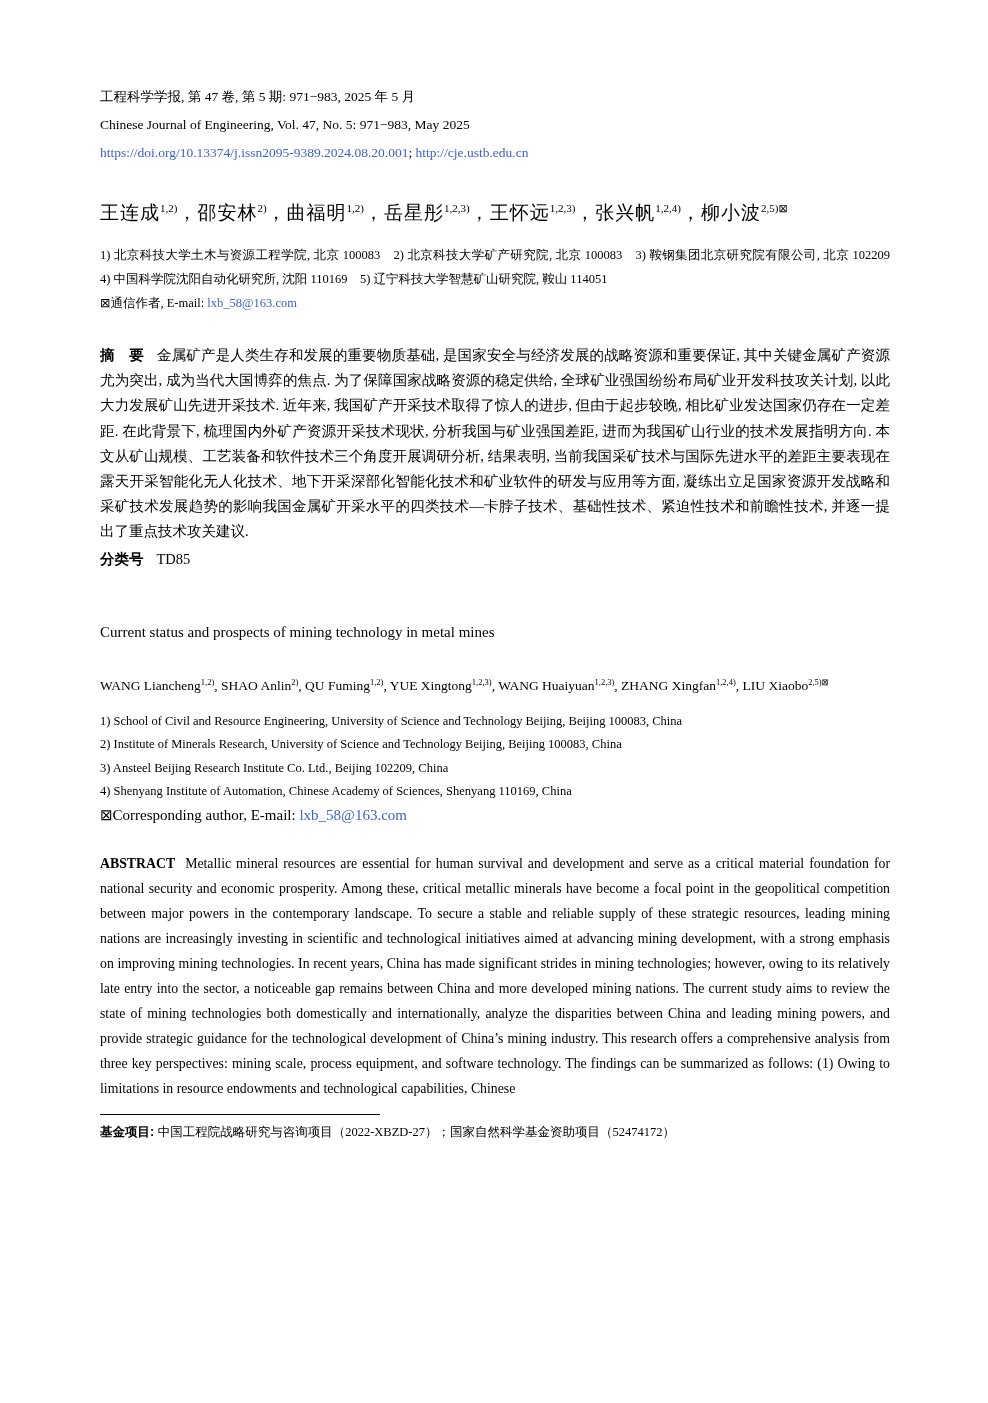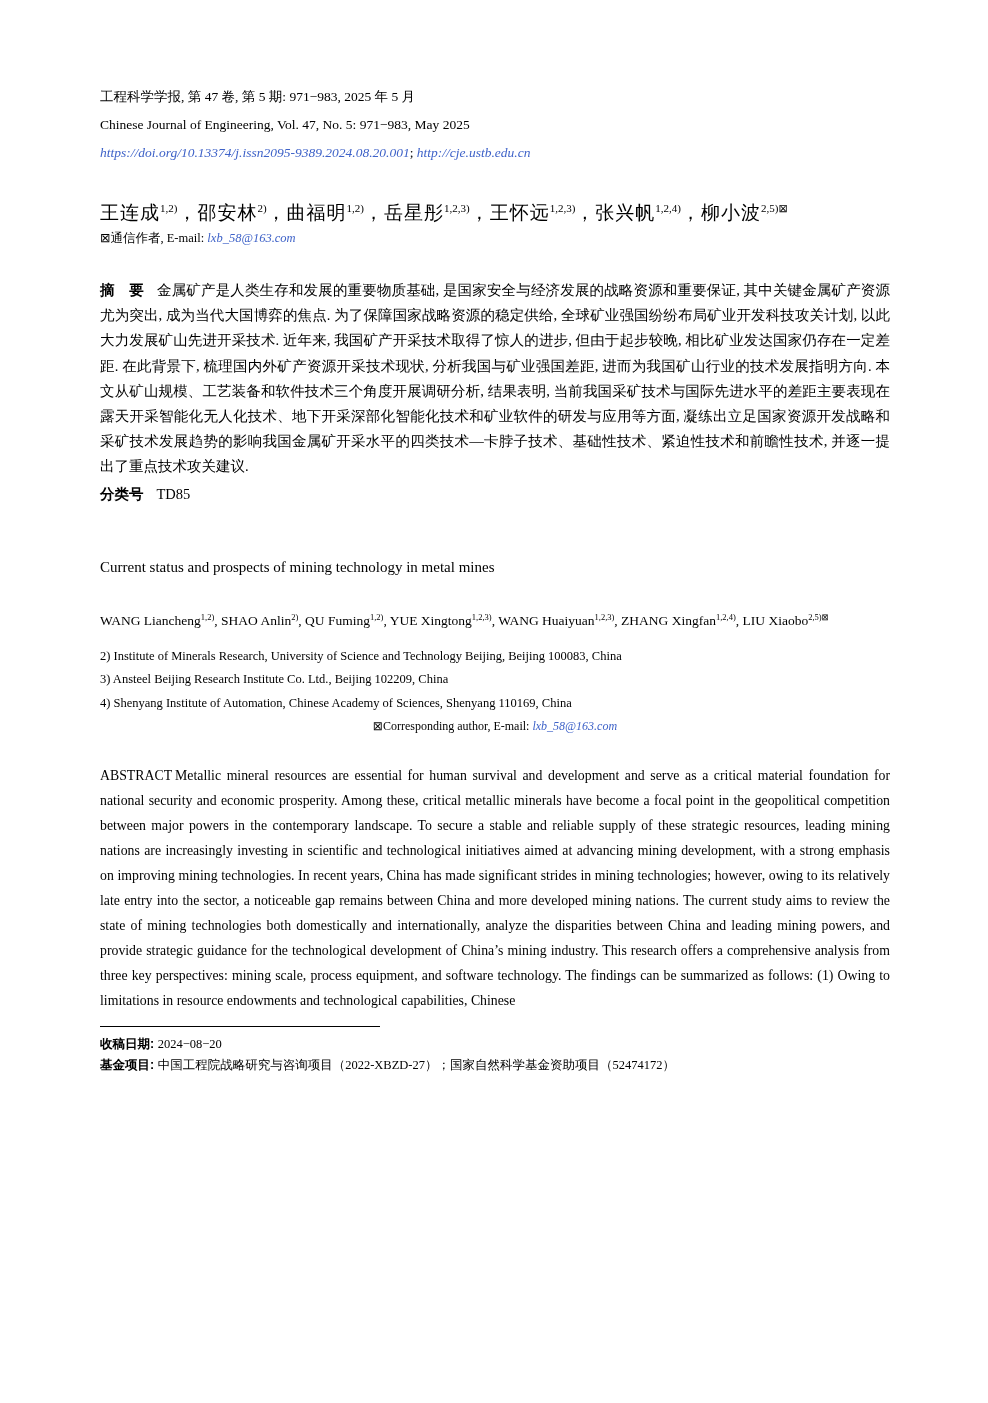--- a/index.html
+++ b/index.html
@@ -8,21 +8,21 @@
   body {
     width:988px; height:1403px; overflow:hidden;
     background:#ffffff; color:#000;
     font-family:"Liberation Serif", serif;
   }
   .page { width:988px; height:1261px; padding:88px 98px 0 100px; }
 
   
   .hdr-line { font-size:13.5px; line-height:18px; margin-bottom:10px; }
   .hdr-links { font-size:13.5px; line-height:18px; }
-  a.link { color:var(--link); text-decoration:none; cursor:pointer;font-style:italic; }
+  a.link { color:var(--link); text-decoration:none; cursor:pointer; }
 
   
   h1.title-cn {
     margin:60px 0 0 0; font-weight:400; font-size:30px;
     letter-spacing:3px; line-height:40px;
   }
   h2.title-en {
     margin:46px 0 0 0; font-weight:400; font-size:15px; line-height:28px;
   }
 
@@ -31,29 +31,29 @@
   .authors-cn sup { font-size:11px; letter-spacing:0; }
   .authors-en { margin-top:30px; font-size:13.5px; line-height:19px; }
   .authors-en sup { font-size:8.5px; }
   sup { vertical-align:super; line-height:0; }
 
   
   .affil-cn { margin-top:17px; font-size:12.5px; line-height:24px; text-align:justify; }
   .corr-line { font-size:12.5px; line-height:24px; }
   .affils-en { margin-top:15px; }
   .affil-en { font-size:12.5px; line-height:23.5px; }
-  .corr-en { font-size:12px; line-height:23.5px;text-align:center; }
+  .corr-en { font-size:15px; line-height:23.5px; }
 
   
   .abstract-cn { margin:28px 0 0 0; font-size:14.5px; line-height:25.2px; text-align:justify; }
   .keywords   { margin:0; font-size:14.5px; line-height:25.2px; }
   .clc        { margin:2px 0 0 0; font-size:14.5px; line-height:25.2px; }
   .cjk-label  { font-weight:bold; font-family:"Liberation Sans", sans-serif; margin-right:13px;margin-top:30px; }
   .abstract-en { margin:24px 0 0 0; font-size:13.8px; line-height:25px; text-align:justify; }
-  .abs-label { font-weight:normal; margin-right:3px; }
+  .abs-label { font-weight:bold; margin-right:10px; }
 
   
   .footnote { margin-top:13px; }
   .fn-rule { width:280px; height:0; border-top:1.2px solid #000; margin-bottom:7px; }
   .fn-line { font-size:12.5px; line-height:21.5px; }
   .fn-label { font-weight:bold; font-family:"Liberation Sans", sans-serif; }
 </style>
 </head>
 <body>
 
@@ -63,43 +63,44 @@
     <div class="hdr-line">工程科学学报, 第 47 卷, 第 5 期: 971−983, 2025 年 5 月</div>
     <div class="hdr-line">Chinese Journal of Engineering, Vol. 47, No. 5: 971−983, May 2025</div>
     <div class="hdr-links"><a class="link">https://doi.org/10.13374/j.issn2095-9389.2024.08.20.001</a><span>; </span><a class="link">http://cje.ustb.edu.cn</a></div>
   </header>
 
 
   <div class="authors-cn">
     <span><span>王连成</span><sup>1,2)</sup><span>，</span></span><span><span>邵安林</span><sup>2)</sup><span>，</span></span><span><span>曲福明</span><sup>1,2)</sup><span>，</span></span><span><span>岳星彤</span><sup>1,2,3)</sup><span>，</span></span><span><span>王怀远</span><sup>1,2,3)</sup><span>，</span></span><span><span>张兴帆</span><sup>1,2,4)</sup><span>，</span></span><span><span>柳小波</span><sup>2,5)⊠</sup></span>
   </div>
 
+  <div class="affil-cn">1) 北京科技大学土木与资源工程学院, 北京 100083　2) 北京科技大学矿产研究院, 北京 100083　3) 鞍钢集团北京研究院有限公司, 北京 102209　4) 中国科学院沈阳自动化研究所, 沈阳 110169　5) 辽宁科技大学智慧矿山研究院, 鞍山 114051</div>
 
   <div class="corr-line"><span>⊠</span><span>通信作者, E-mail: </span><a class="link">lxb_58@163.com</a></div>
 
   <p class="abstract-cn"><span class="cjk-label">摘　要</span><span>金属矿产是人类生存和发展的重要物质基础, 是国家安全与经济发展的战略资源和重要保证, 其中关键金属矿产资源尤为突出, 成为当代大国博弈的焦点. 为了保障国家战略资源的稳定供给, 全球矿业强国纷纷布局矿业开发科技攻关计划, 以此大力发展矿山先进开采技术. 近年来, 我国矿产开采技术取得了惊人的进步, 但由于起步较晚, 相比矿业发达国家仍存在一定差距. 在此背景下, 梳理国内外矿产资源开采技术现状, 分析我国与矿业强国差距, 进而为我国矿山行业的技术发展指明方向. 本文从矿山规模、工艺装备和软件技术三个角度开展调研分析, 结果表明, 当前我国采矿技术与国际先进水平的差距主要表现在露天开采智能化无人化技术、地下开采深部化智能化技术和矿业软件的研发与应用等方面, 凝练出立足国家资源开发战略和采矿技术发展趋势的影响我国金属矿开采水平的四类技术—卡脖子技术、基础性技术、紧迫性技术和前瞻性技术, 并逐一提出了重点技术攻关建议.</span></p>
 
 
   <p class="clc"><span class="cjk-label">分类号</span><span>TD85</span></p>
 
   <h2 class="title-en">Current status and prospects of mining technology in metal mines</h2>
 
   <div class="authors-en">
     <span><span>WANG Liancheng</span><sup>1,2)</sup><span>, </span></span><span><span>SHAO Anlin</span><sup>2)</sup><span>, </span></span><span><span>QU Fuming</span><sup>1,2)</sup><span>, </span></span><span><span>YUE Xingtong</span><sup>1,2,3)</sup><span>, </span></span><span><span>WANG Huaiyuan</span><sup>1,2,3)</sup><span>, </span></span><span><span>ZHANG Xingfan</span><sup>1,2,4)</sup><span>, </span></span><span><span>LIU Xiaobo</span><sup>2,5)⊠</sup></span>
   </div>
 
   <div class="affils-en">
+    <div class="affil-en">1) School of Civil and Resource Engineering, University of Science and Technology Beijing, Beijing 100083, China</div>
     <div class="affil-en">2) Institute of Minerals Research, University of Science and Technology Beijing, Beijing 100083, China</div>
     <div class="affil-en">3) Ansteel Beijing Research Institute Co. Ltd., Beijing 102209, China</div>
     <div class="affil-en">4) Shenyang Institute of Automation, Chinese Academy of Sciences, Shenyang 110169, China</div>
   </div>
 
   <div class="corr-en"><span>⊠</span><span>Corresponding author, E-mail: </span><a class="link">lxb_58@163.com</a></div>
 
   <p class="abstract-en"><span class="abs-label">ABSTRACT</span><span>Metallic mineral resources are essential for human survival and development and serve as a critical material foundation for national security and economic prosperity. Among these, critical metallic minerals have become a focal point in the geopolitical competition between major powers in the contemporary landscape. To secure a stable and reliable supply of these strategic resources, leading mining nations are increasingly investing in scientific and technological initiatives aimed at advancing mining development, with a strong emphasis on improving mining technologies. In recent years, China has made significant strides in mining technologies; however, owing to its relatively late entry into the sector, a noticeable gap remains between China and more developed mining nations. The current study aims to review the state of mining technologies both domestically and internationally, analyze the disparities between China and leading mining powers, and provide strategic guidance for the technological development of China’s mining industry. This research offers a comprehensive analysis from three key perspectives: mining scale, process equipment, and software technology. The findings can be summarized as follows: (1) Owing to limitations in resource endowments and technological capabilities, Chinese</span></p>
 
   <div class="footnote">
     <div class="fn-rule"></div>
-    <div class="fn-line"><span class="fn-label">收稿日期: </span><span>2024−08−20</span></div>
     <div class="fn-line"><span class="fn-label">基金项目: </span><span>中国工程院战略研究与咨询项目（2022-XBZD-27）；国家自然科学基金资助项目（52474172）</span></div>
   </div>
 
 </div>
 
 </body></html>

